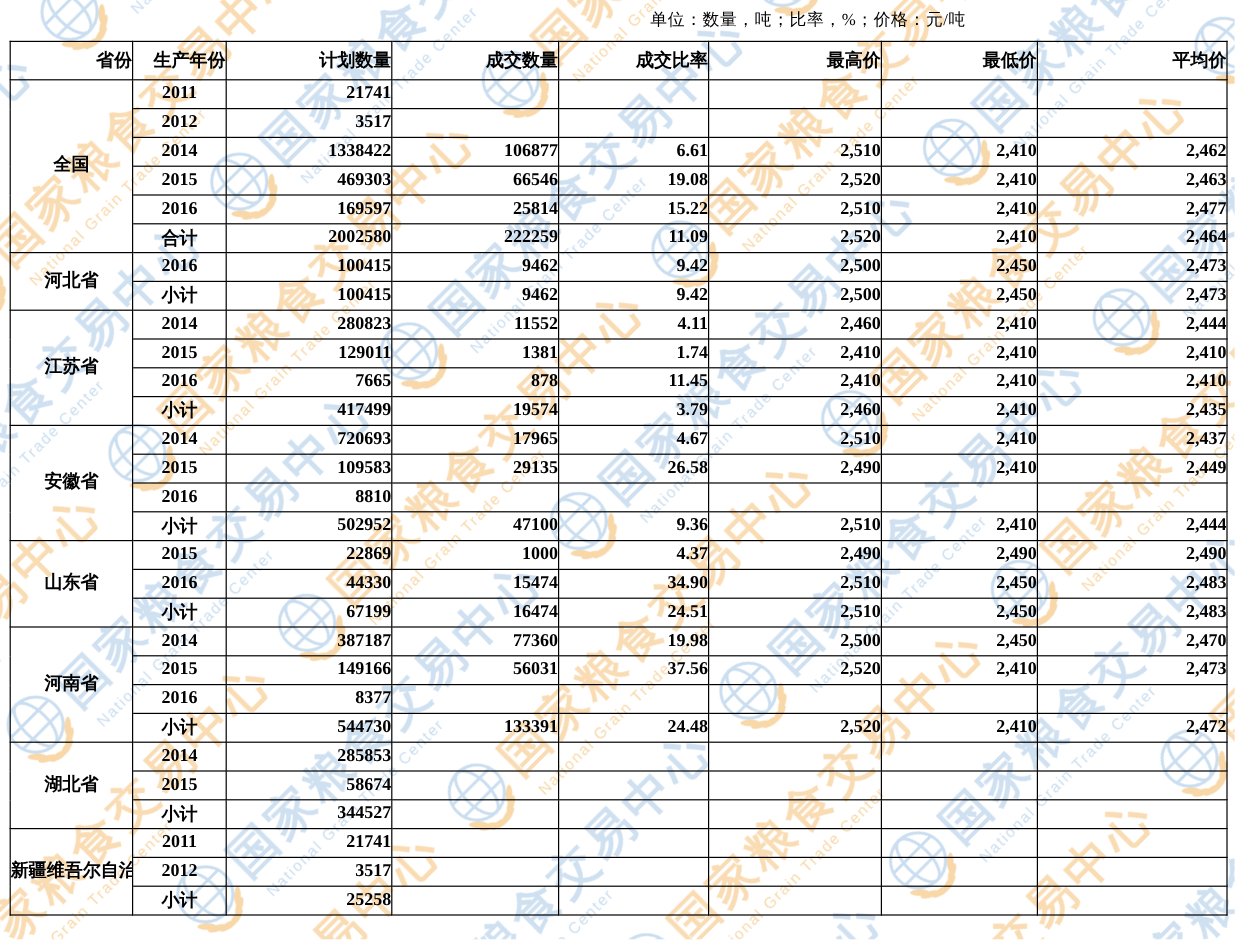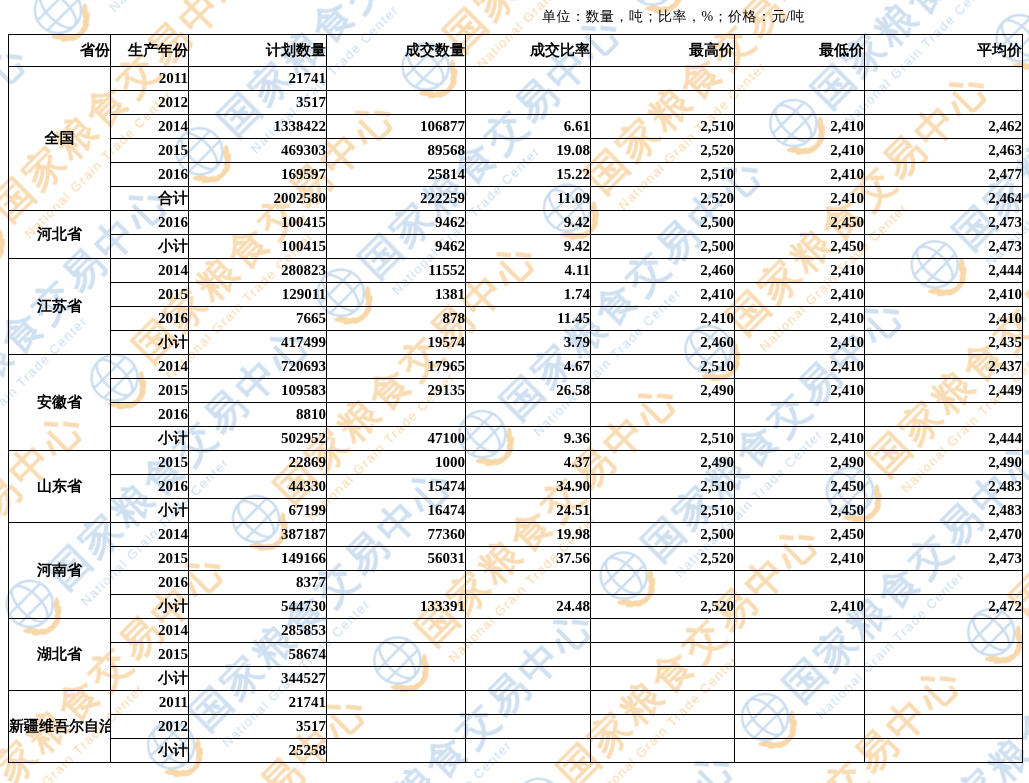--- a/index.html
+++ b/index.html
@@ -25,21 +25,21 @@
   table.report th, table.report td {
     border:1px solid #000;
     color:#000; font-weight:bold;
     overflow:hidden; white-space:nowrap;
     padding:0;
   }
   table.report thead th {
     height:31px; font-size:15px; text-align:right;
   }
   table.report tbody tr { height:24px; }
-  td.year     { text-align:right; font-size:15px; }
+  td.year     { text-align:center; font-size:15px; }
   td.num      { text-align:right;  font-size:15px; padding-right:4px; }
   td.province {
     text-align:center; font-size:15px;
     white-space:normal; line-height:1.15; padding:0 2px;
   }
 </style>
 </head>
 <body>
 
 <div class="wm-layer">
@@ -136,21 +136,21 @@
           <td class="num">1338422</td>
           <td class="num">106877</td>
           <td class="num">6.61</td>
           <td class="num">2,510</td>
           <td class="num">2,410</td>
           <td class="num">2,462</td>
         </tr>
         <tr>
           <td class="year">2015</td>
           <td class="num">469303</td>
-          <td class="num">89568</td>
+          <td class="num">66546</td>
           <td class="num">19.08</td>
           <td class="num">2,520</td>
           <td class="num">2,410</td>
           <td class="num">2,463</td>
         </tr>
         <tr>
           <td class="year">2016</td>
           <td class="num">169597</td>
           <td class="num">25814</td>
           <td class="num">15.22</td>

